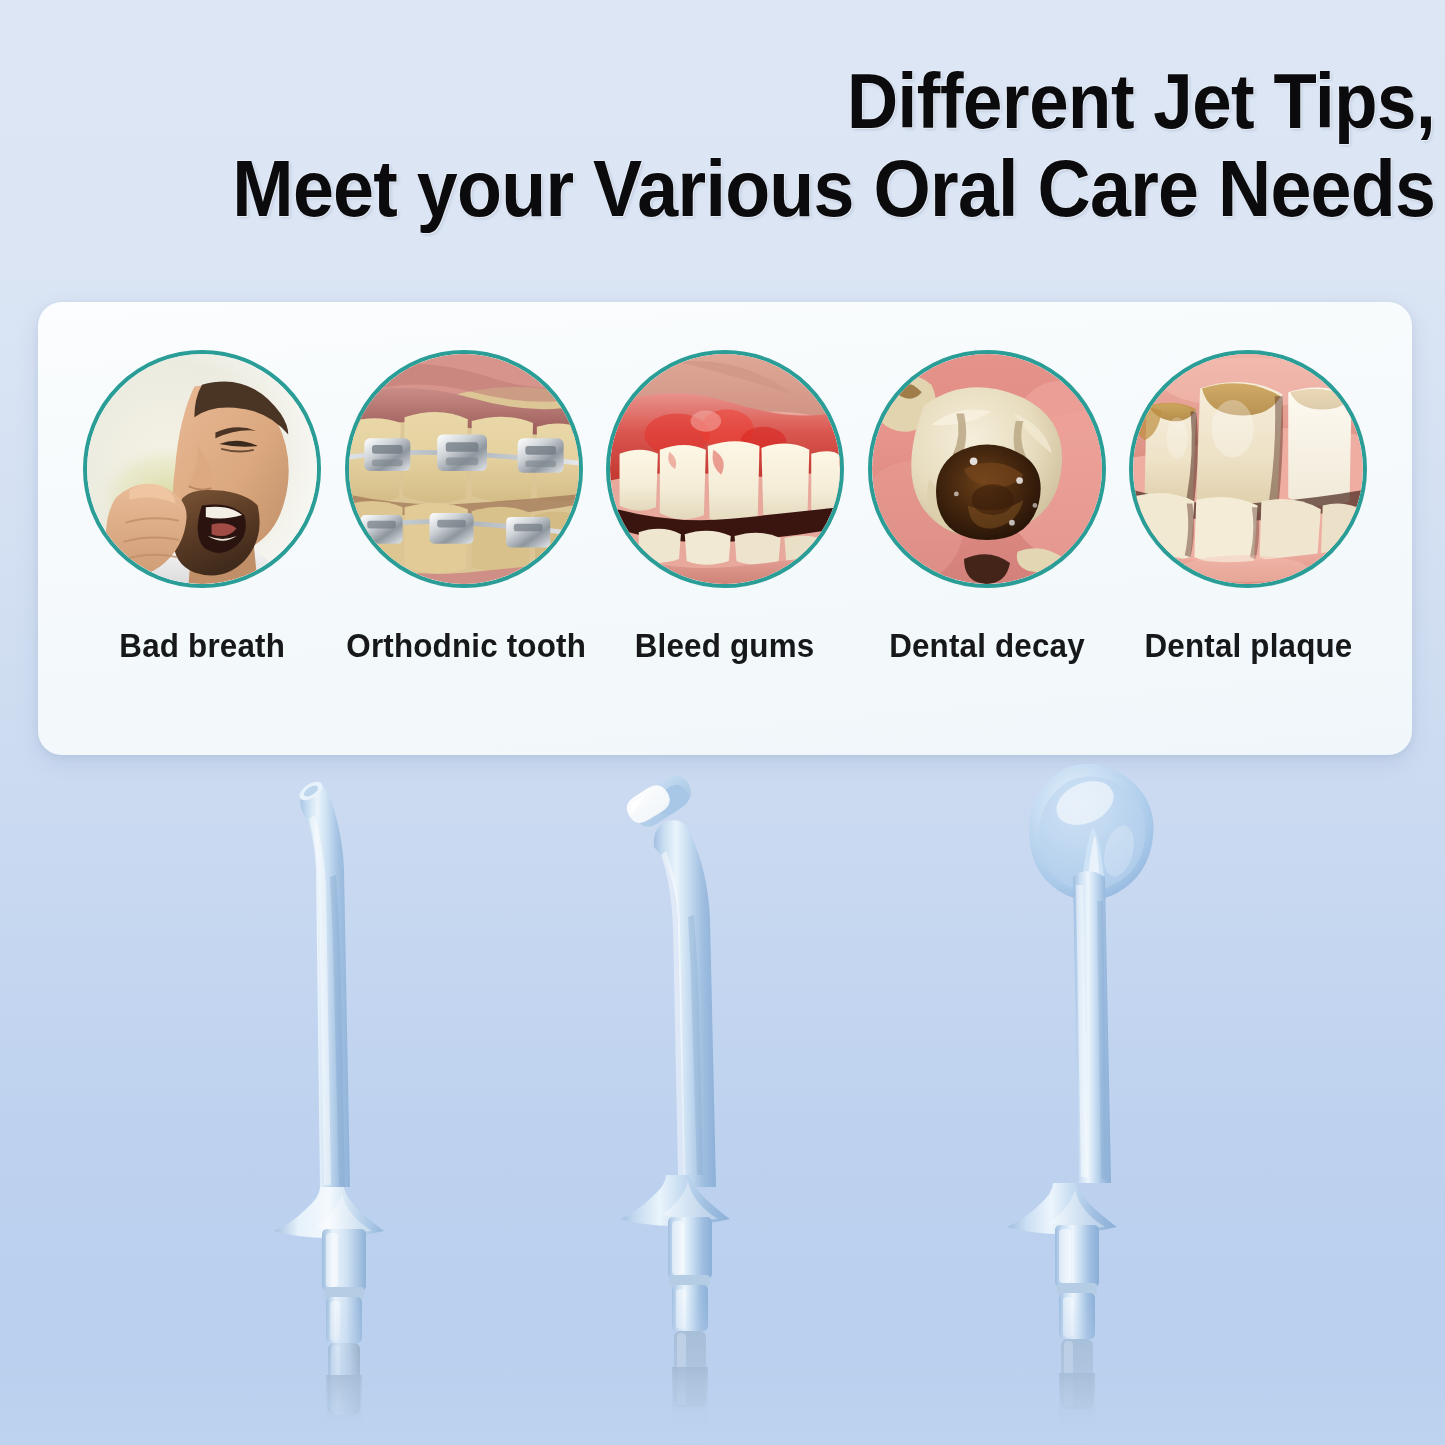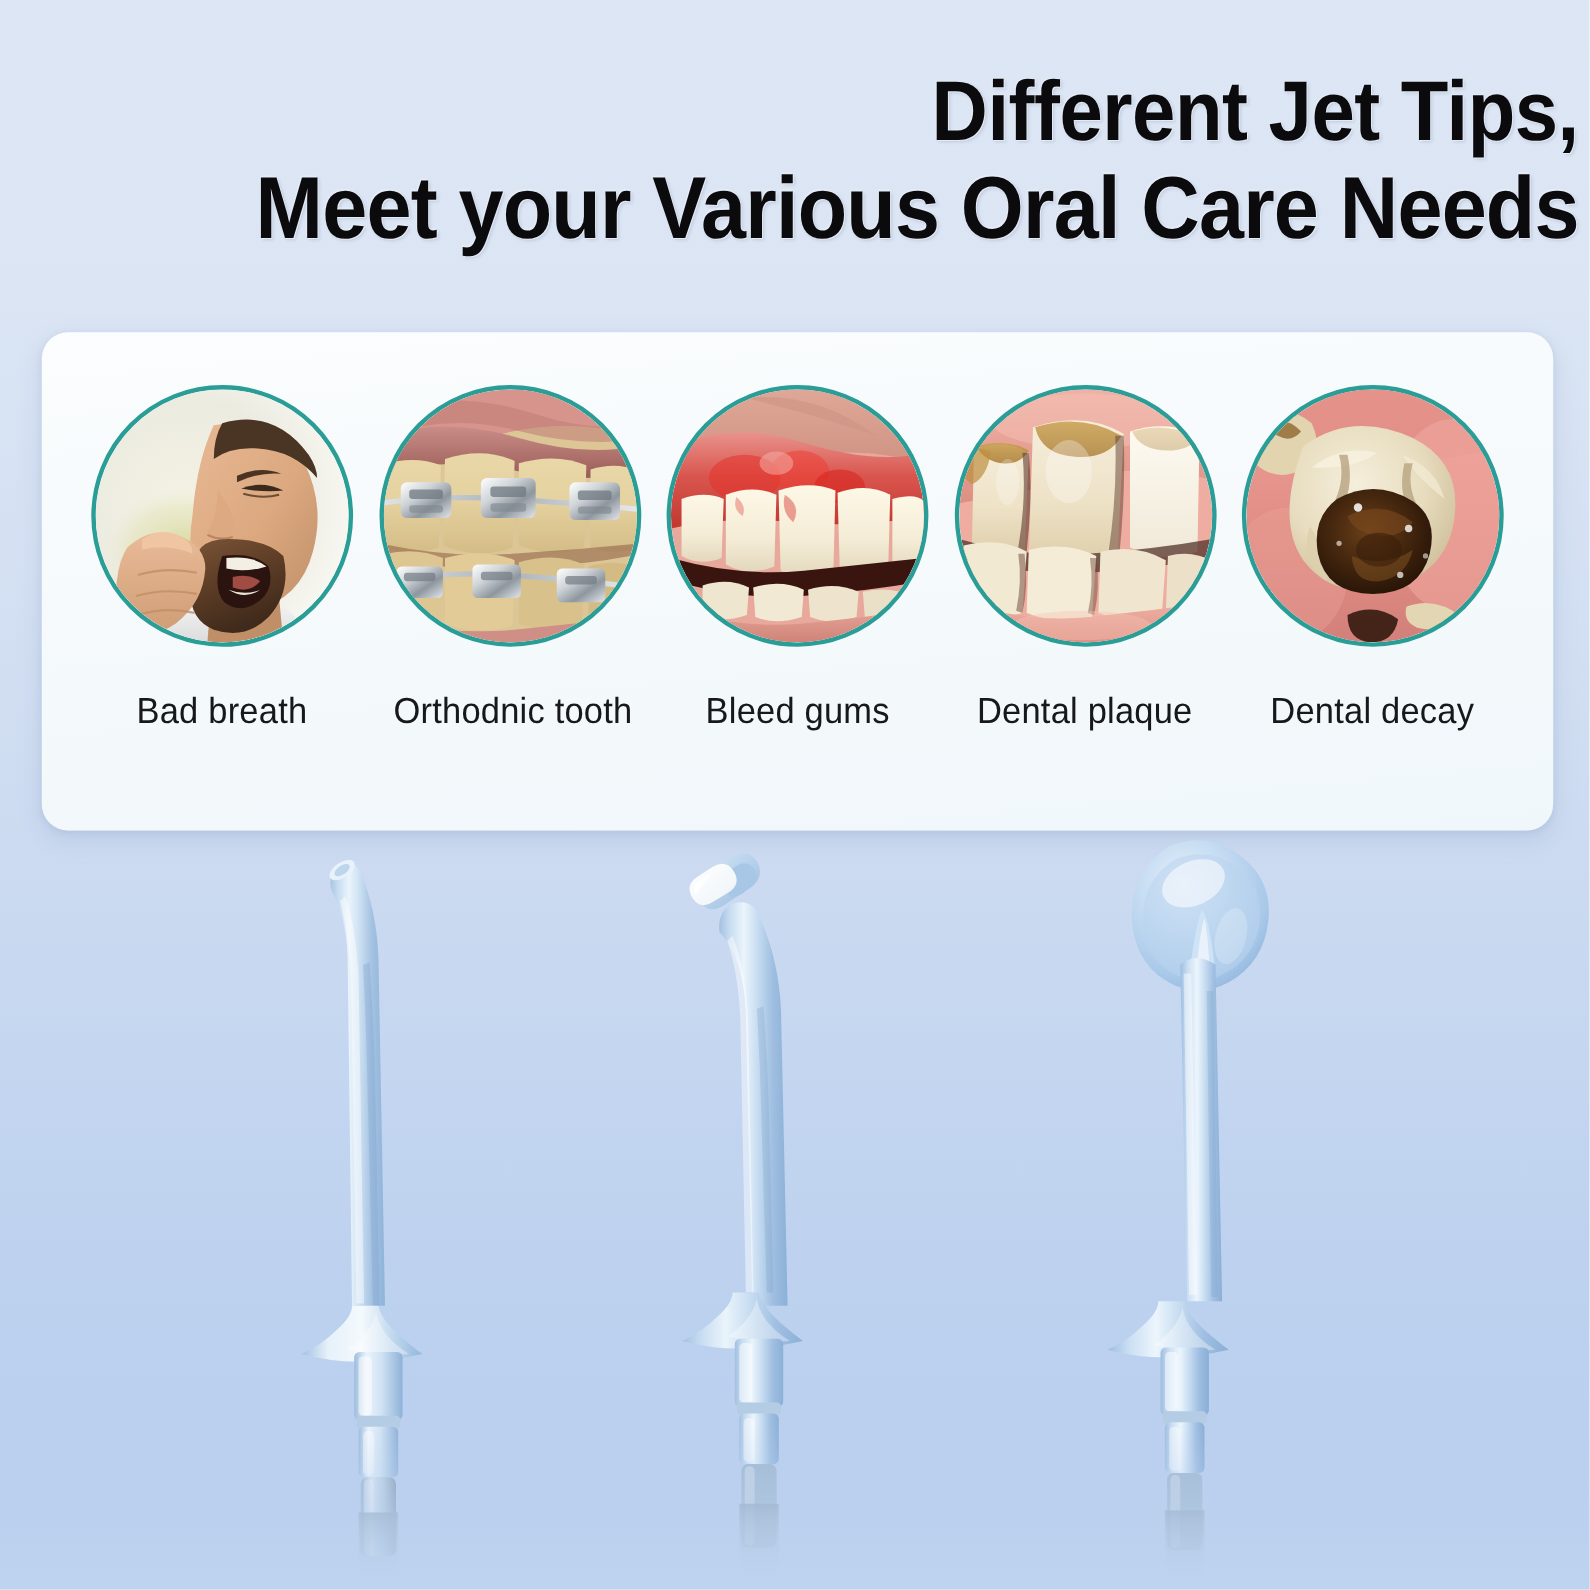--- a/index.html
+++ b/index.html
@@ -70,20 +70,21 @@
     position: absolute;
     left: 0;
     top: 0;
     width: 1374px;
     height: 496px;
     display: flex;
     justify-content: space-between;
     align-items: flex-start;
     padding: 48px 42px 0 42px;
     box-sizing: border-box;
+    font-weight: bold;
   }
   .condition-card {
     width: 244px;
     display: flex;
     flex-direction: column;
     align-items: center;
   }
 
   .circle-frame {
     width: 238px;
@@ -372,82 +373,20 @@
             </g>
 
             <path d="M0 206 q60 22 126 16 q60 -6 114 -14 v32 h-240z" fill="url(#bg-lip)"></path>
             <path d="M0 196 q34 14 58 28 q-30 -2 -58 -12z" fill="#e3a093" opacity="0.8"></path>
           </svg>
         </div>
       </div>
       <div class="condition-label">Bleed gums</div>
     </div>
 
-    <div class="condition-card card-4">
-      <div class="circle-frame">
-        <div class="circle-art">
-          <svg viewBox="0 0 240 240" preserveAspectRatio="xMidYMid slice">
-            <defs>
-              <linearGradient id="pl-gum" x1="0" y1="0" x2="0" y2="1">
-                <stop offset="0%" stop-color="#f0b2a6"></stop>
-                <stop offset="100%" stop-color="#dc9083"></stop>
-              </linearGradient>
-              <linearGradient id="pl-tooth" x1="0" y1="0" x2="0" y2="1">
-                <stop offset="0%" stop-color="#f6eedb"></stop>
-                <stop offset="55%" stop-color="#eee2c7"></stop>
-                <stop offset="100%" stop-color="#ddcda9"></stop>
-              </linearGradient>
-              <linearGradient id="pl-white" x1="0" y1="0" x2="0" y2="1">
-                <stop offset="0%" stop-color="#fdfaf1"></stop>
-                <stop offset="100%" stop-color="#f0e9d8"></stop>
-              </linearGradient>
-              <linearGradient id="pl-tartar" x1="0" y1="0" x2="0" y2="1">
-                <stop offset="0%" stop-color="#c79a48"></stop>
-                <stop offset="100%" stop-color="#a87c33"></stop>
-              </linearGradient>
-            </defs>
-            <rect width="240" height="240" fill="#eeada0"></rect>
-
-            <path d="M0 0 h240 v86 q-66 -18 -134 0 q-56 14 -106 22z" fill="url(#pl-gum)"></path>
-            <ellipse cx="120" cy="30" rx="90" ry="26" fill="#f7c4b8" opacity="0.45"></ellipse>
-
-            <path d="M14 56 q30 -10 52 4 l-4 96 q-26 10 -50 -4z" fill="url(#pl-tooth)"></path>
-            <path d="M70 36 q48 -16 86 6 l-6 120 q-42 12 -84 -6z" fill="url(#pl-tooth)"></path>
-            <path d="M162 40 q36 -12 66 4 l-2 110 q-32 12 -64 -4z" fill="url(#pl-white)"></path>
-
-            <path d="M16 54 q30 -8 50 4 q-8 14 -26 12 q-16 -2 -24 -16z" fill="url(#pl-tartar)" opacity="0.85"></path>
-            <path d="M72 36 q44 -14 82 8 q-12 22 -44 20 q-32 -2 -38 -28z" fill="url(#pl-tartar)" opacity="0.8"></path>
-            <path d="M164 40 q34 -10 62 6 q-8 12 -28 12 q-26 0 -34 -18z" fill="url(#pl-tartar)" opacity="0.35"></path>
-            <path d="M0 60 q18 -8 30 0 q-4 24 -18 30 q-14 -10 -12 -30z" fill="#bd8f40" opacity="0.7"></path>
-
-            <ellipse cx="104" cy="78" rx="22" ry="30" fill="#ffffff" opacity="0.3"></ellipse>
-            <ellipse cx="46" cy="88" rx="11" ry="22" fill="#ffffff" opacity="0.25"></ellipse>
-
-            <path d="M66 60 q4 40 -2 94 l-8 -4 q8 -46 4 -90z" fill="#5f3b2e" opacity="0.6"></path>
-            <path d="M156 44 q2 52 -4 112 l-10 -4 q8 -54 6 -108z" fill="#5f3b2e" opacity="0.5"></path>
-
-            <path d="M0 142 q62 18 122 14 q62 -4 118 -14 v16 q-58 14 -120 16 q-64 2 -120 -14z" fill="#533228" opacity="0.75"></path>
-
-            <g>
-              <path d="M4 148 q34 -8 60 6 l-4 58 q-30 8 -58 -4z" fill="#f2e9d2"></path>
-              <path d="M66 152 q36 -8 64 6 l-4 58 q-32 8 -62 -4z" fill="#f5ecd7"></path>
-              <path d="M134 154 q34 -8 62 8 l-4 54 q-30 8 -60 -4z" fill="#f0e6cf"></path>
-              <path d="M198 158 q24 -6 44 6 v48 q-22 8 -46 0z" fill="#ece1c8"></path>
-            </g>
-            <path d="M62 156 q4 30 -2 56 l-6 -2 q6 -28 2 -54z" fill="#6b4436" opacity="0.5"></path>
-            <path d="M130 160 q4 28 -2 54 l-6 -2 q6 -26 2 -52z" fill="#6b4436" opacity="0.45"></path>
-
-            <path d="M0 200 q60 22 124 16 q58 -6 116 -14 v38 h-240z" fill="url(#pl-gum)"></path>
-            <ellipse cx="116" cy="224" rx="66" ry="14" fill="#f6c2b4" opacity="0.4"></ellipse>
-          </svg>
-        </div>
-      </div>
-      <div class="condition-label">Dental plaque</div>
-    </div>
-
     <div class="condition-card card-5">
       <div class="circle-frame">
         <div class="circle-art">
           <svg viewBox="0 0 240 240" preserveAspectRatio="xMidYMid slice">
             <defs>
               <linearGradient id="dc-gum" x1="0" y1="0" x2="0" y2="1">
                 <stop offset="0%" stop-color="#ee9f97"></stop>
                 <stop offset="60%" stop-color="#e08d84"></stop>
                 <stop offset="100%" stop-color="#d2807a"></stop>
               </linearGradient>
@@ -493,20 +432,82 @@
             <circle cx="146" cy="176" r="3" fill="#ffffff" opacity="0.7"></circle>
             <circle cx="88" cy="146" r="2.5" fill="#ffffff" opacity="0.6"></circle>
             <circle cx="170" cy="158" r="2.5" fill="#ffffff" opacity="0.55"></circle>
 
             <path d="M96 214 q26 -12 48 4 q-4 22 -26 22 q-22 -2 -22 -26z" fill="#2a1408" opacity="0.85"></path>
             <path d="M152 206 q28 -10 52 10 q-18 16 -42 10 q-14 -6 -10 -20z" fill="#e3d6b2"></path>
           </svg>
         </div>
       </div>
       <div class="condition-label">Dental decay</div>
+    </div>
+
+    <div class="condition-card card-4">
+      <div class="circle-frame">
+        <div class="circle-art">
+          <svg viewBox="0 0 240 240" preserveAspectRatio="xMidYMid slice">
+            <defs>
+              <linearGradient id="pl-gum" x1="0" y1="0" x2="0" y2="1">
+                <stop offset="0%" stop-color="#f0b2a6"></stop>
+                <stop offset="100%" stop-color="#dc9083"></stop>
+              </linearGradient>
+              <linearGradient id="pl-tooth" x1="0" y1="0" x2="0" y2="1">
+                <stop offset="0%" stop-color="#f6eedb"></stop>
+                <stop offset="55%" stop-color="#eee2c7"></stop>
+                <stop offset="100%" stop-color="#ddcda9"></stop>
+              </linearGradient>
+              <linearGradient id="pl-white" x1="0" y1="0" x2="0" y2="1">
+                <stop offset="0%" stop-color="#fdfaf1"></stop>
+                <stop offset="100%" stop-color="#f0e9d8"></stop>
+              </linearGradient>
+              <linearGradient id="pl-tartar" x1="0" y1="0" x2="0" y2="1">
+                <stop offset="0%" stop-color="#c79a48"></stop>
+                <stop offset="100%" stop-color="#a87c33"></stop>
+              </linearGradient>
+            </defs>
+            <rect width="240" height="240" fill="#eeada0"></rect>
+
+            <path d="M0 0 h240 v86 q-66 -18 -134 0 q-56 14 -106 22z" fill="url(#pl-gum)"></path>
+            <ellipse cx="120" cy="30" rx="90" ry="26" fill="#f7c4b8" opacity="0.45"></ellipse>
+
+            <path d="M14 56 q30 -10 52 4 l-4 96 q-26 10 -50 -4z" fill="url(#pl-tooth)"></path>
+            <path d="M70 36 q48 -16 86 6 l-6 120 q-42 12 -84 -6z" fill="url(#pl-tooth)"></path>
+            <path d="M162 40 q36 -12 66 4 l-2 110 q-32 12 -64 -4z" fill="url(#pl-white)"></path>
+
+            <path d="M16 54 q30 -8 50 4 q-8 14 -26 12 q-16 -2 -24 -16z" fill="url(#pl-tartar)" opacity="0.85"></path>
+            <path d="M72 36 q44 -14 82 8 q-12 22 -44 20 q-32 -2 -38 -28z" fill="url(#pl-tartar)" opacity="0.8"></path>
+            <path d="M164 40 q34 -10 62 6 q-8 12 -28 12 q-26 0 -34 -18z" fill="url(#pl-tartar)" opacity="0.35"></path>
+            <path d="M0 60 q18 -8 30 0 q-4 24 -18 30 q-14 -10 -12 -30z" fill="#bd8f40" opacity="0.7"></path>
+
+            <ellipse cx="104" cy="78" rx="22" ry="30" fill="#ffffff" opacity="0.3"></ellipse>
+            <ellipse cx="46" cy="88" rx="11" ry="22" fill="#ffffff" opacity="0.25"></ellipse>
+
+            <path d="M66 60 q4 40 -2 94 l-8 -4 q8 -46 4 -90z" fill="#5f3b2e" opacity="0.6"></path>
+            <path d="M156 44 q2 52 -4 112 l-10 -4 q8 -54 6 -108z" fill="#5f3b2e" opacity="0.5"></path>
+
+            <path d="M0 142 q62 18 122 14 q62 -4 118 -14 v16 q-58 14 -120 16 q-64 2 -120 -14z" fill="#533228" opacity="0.75"></path>
+
+            <g>
+              <path d="M4 148 q34 -8 60 6 l-4 58 q-30 8 -58 -4z" fill="#f2e9d2"></path>
+              <path d="M66 152 q36 -8 64 6 l-4 58 q-32 8 -62 -4z" fill="#f5ecd7"></path>
+              <path d="M134 154 q34 -8 62 8 l-4 54 q-30 8 -60 -4z" fill="#f0e6cf"></path>
+              <path d="M198 158 q24 -6 44 6 v48 q-22 8 -46 0z" fill="#ece1c8"></path>
+            </g>
+            <path d="M62 156 q4 30 -2 56 l-6 -2 q6 -28 2 -54z" fill="#6b4436" opacity="0.5"></path>
+            <path d="M130 160 q4 28 -2 54 l-6 -2 q6 -26 2 -52z" fill="#6b4436" opacity="0.45"></path>
+
+            <path d="M0 200 q60 22 124 16 q58 -6 116 -14 v38 h-240z" fill="url(#pl-gum)"></path>
+            <ellipse cx="116" cy="224" rx="66" ry="14" fill="#f6c2b4" opacity="0.4"></ellipse>
+          </svg>
+        </div>
+      </div>
+      <div class="condition-label">Dental plaque</div>
     </div>
 
   </div>
 </div>
 
 <div class="tips-stage">
 
   <div class="tip tip-1">
     <svg width="190" height="690" viewBox="0 0 190 690">
       <defs>

